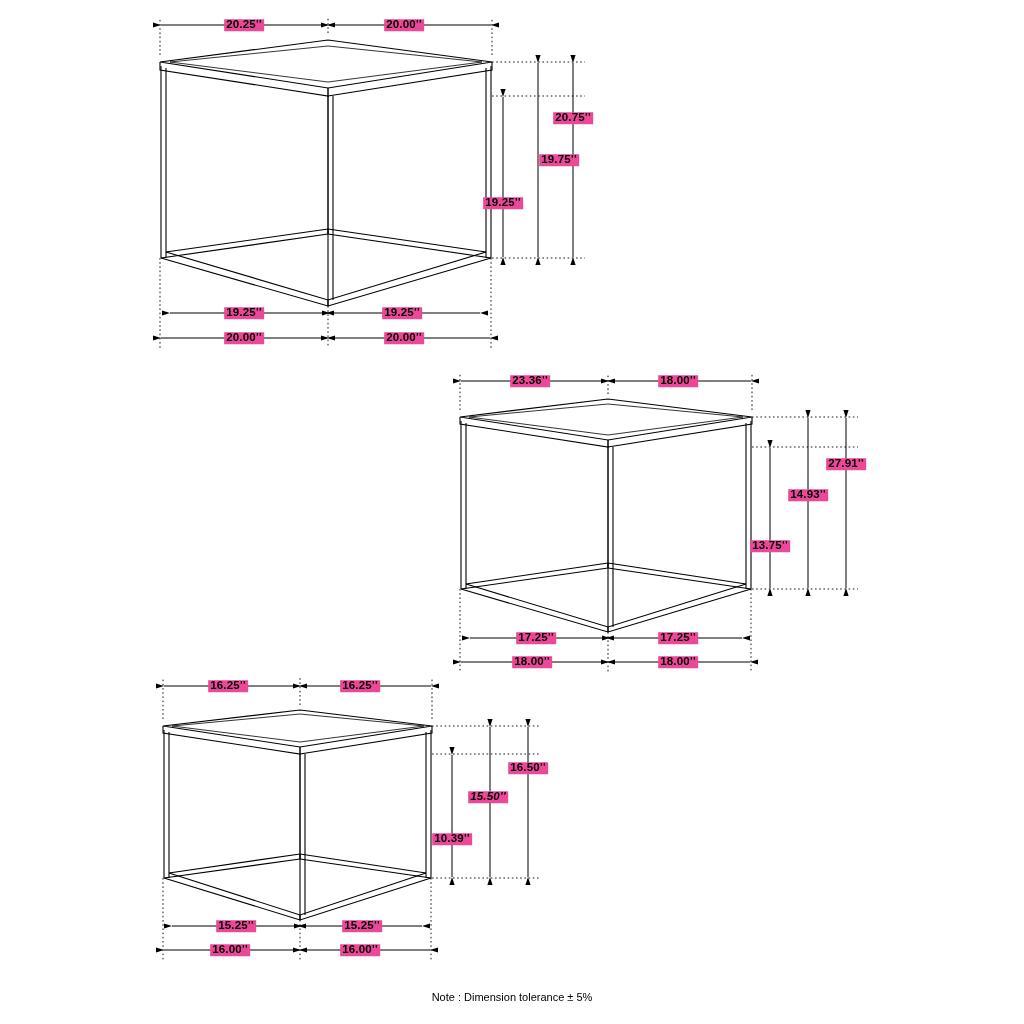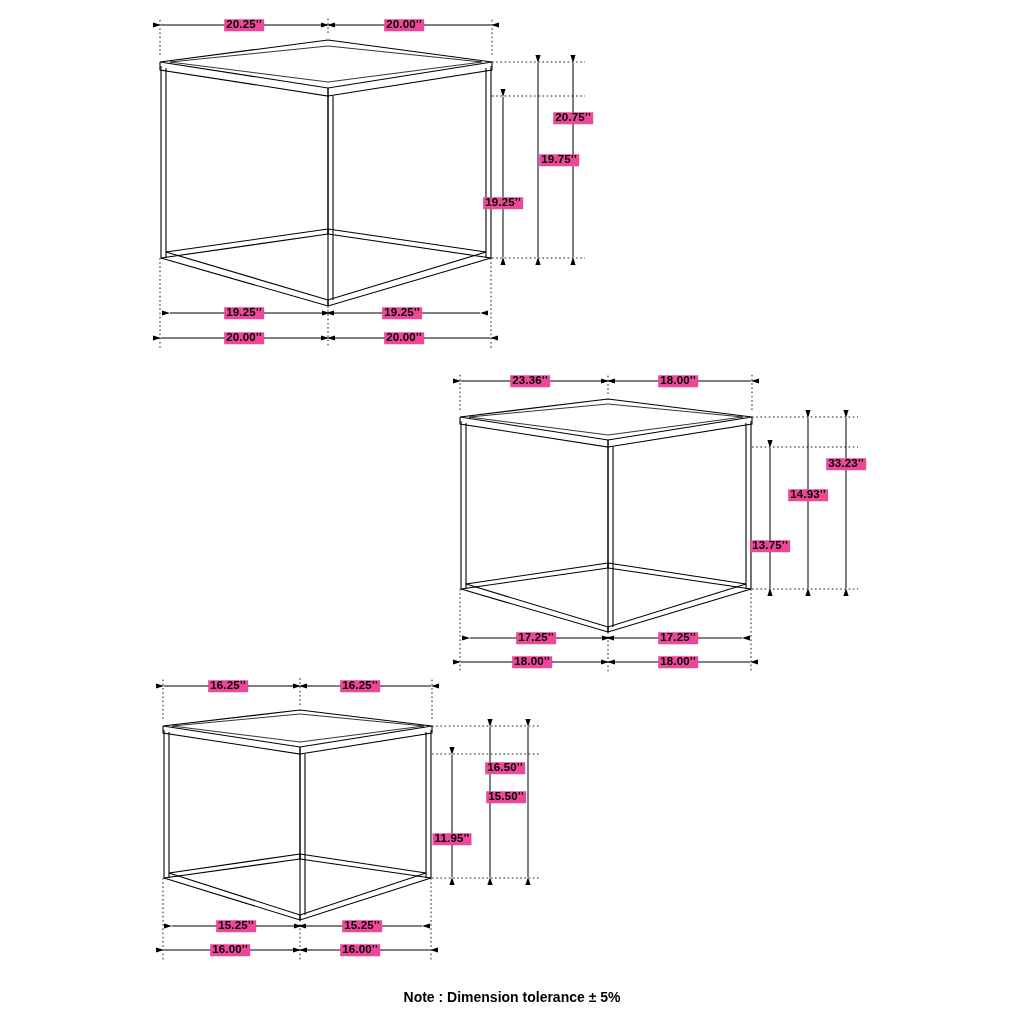--- a/index.html
+++ b/index.html
@@ -42,22 +42,22 @@
   }
   .dim-label.vert {
     transform: translate(-50%, -50%);
   }
   .note {
     position: absolute;
     left: 512px;
     top: 997px;
     transform: translate(-50%, -50%);
     font-family: "Liberation Sans", sans-serif;
-    font-size: 14px;
-    font-weight: bold;
+    font-size: 11px;
+    font-weight: normal;
     color: #000;
     white-space: nowrap;
   }
 </style>
 </head>
 <body>
 
 <div id="sheet">
 
   <svg class="dwg" viewBox="0 0 1024 1024">
@@ -231,33 +231,33 @@
   <div class="dim-label vert" style="left:573px; top:118px;">20.75''</div>
   <div class="dim-label vert" style="left:538px; top:160px;margin-left:21px;">19.75''</div>
   <div class="dim-label vert" style="left:503px; top:203px;">19.25''</div>
   <div class="dim-label" style="left:244px; top:313px;">19.25''</div>
   <div class="dim-label" style="left:402px; top:313px;">19.25''</div>
   <div class="dim-label" style="left:244px; top:338px;">20.00''</div>
   <div class="dim-label" style="left:404px; top:338px;">20.00''</div>
 
   <div class="dim-label" style="left:530px; top:381px;">23.36''</div>
   <div class="dim-label" style="left:678px; top:381px;">18.00''</div>
-  <div class="dim-label vert" style="left:846px; top:464px;">33.23''</div>
+  <div class="dim-label vert" style="left:846px; top:464px;">27.91''</div>
   <div class="dim-label vert" style="left:808px; top:495px;">14.93''</div>
   <div class="dim-label vert" style="left:770px; top:546px;">13.75''</div>
   <div class="dim-label" style="left:536px; top:638px;">17.25''</div>
   <div class="dim-label" style="left:678px; top:638px;">17.25''</div>
   <div class="dim-label" style="left:532px; top:662px;">18.00''</div>
   <div class="dim-label" style="left:678px; top:662px;">18.00''</div>
 
   <div class="dim-label" style="left:228px; top:686px;">16.25''</div>
   <div class="dim-label" style="left:360px; top:686px;">16.25''</div>
-  <div class="dim-label vert" style="left:505px; top:768px;">16.50''</div>
-  <div class="dim-label vert" style="left:506px; top:797px;">15.50''</div>
-  <div class="dim-label vert" style="left:452px; top:839px;">11.95''</div>
+  <div class="dim-label vert" style="left:528px; top:768px;">16.50''</div>
+  <div class="dim-label vert" style="left:488px; top:797px;font-style:italic;">15.50''</div>
+  <div class="dim-label vert" style="left:452px; top:839px;">10.39''</div>
   <div class="dim-label" style="left:236px; top:926px;">15.25''</div>
   <div class="dim-label" style="left:362px; top:926px;">15.25''</div>
   <div class="dim-label" style="left:230px; top:950px;">16.00''</div>
   <div class="dim-label" style="left:360px; top:950px;">16.00''</div>
 
   <div class="note">Note : Dimension tolerance ± 5%</div>
 
 </div>
 
 </body></html>

